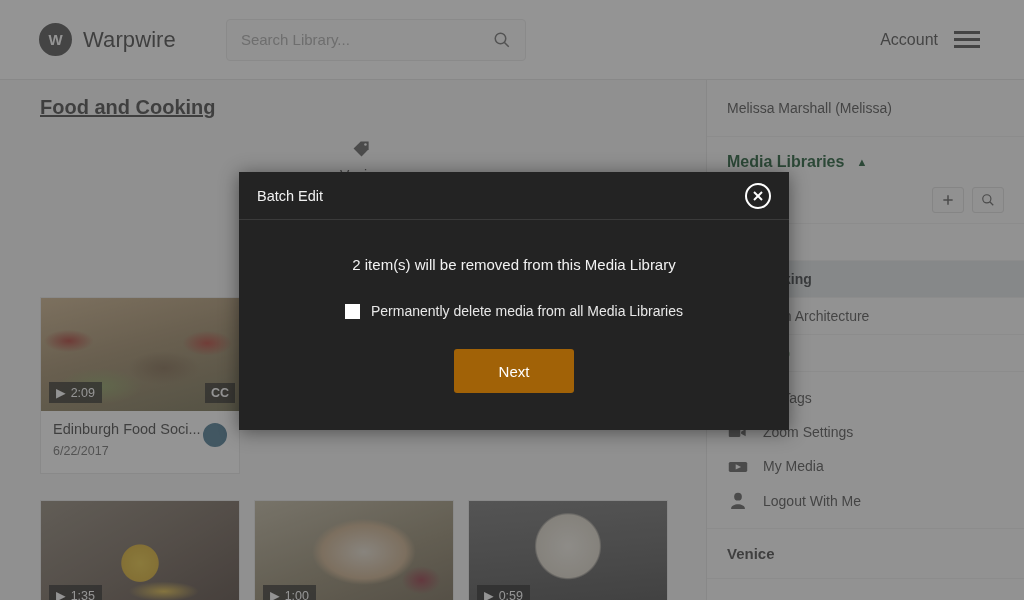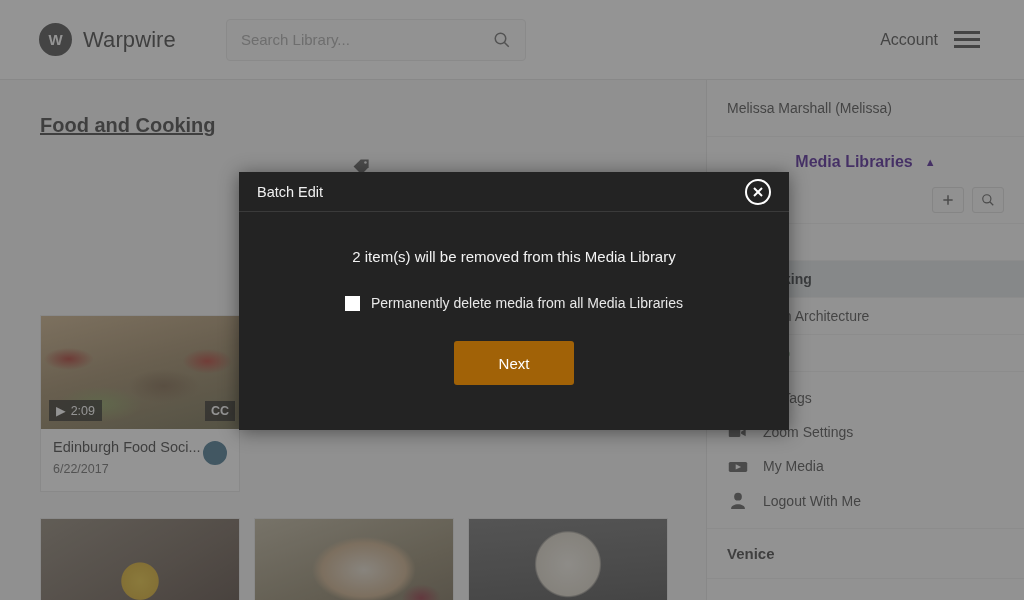--- a/index.html
+++ b/index.html
@@ -40,21 +40,21 @@
   .hdr-right {
     margin-left: auto; display: flex; align-items: center; gap: 16px; padding-right: 20px;
   }
   .acct-label { font-size: 16px; color: #4a4a4a; }
   .hamburger { display: flex; flex-direction: column; gap: 4px; cursor: pointer; }
   .hamburger i { display: block; width: 26px; height: 3px; background: #4a4a4a; }
 
   
   .main { position: absolute; top: 80px; left: 0; right: 318px; bottom: 0; padding: 0 24px; }
   .lib-title {
-    margin: 34px 0 0 16px; font-size: 20px; font-weight: bold; color: #3f3f3f;
+    margin: 16px 0 0 16px; font-size: 20px; font-weight: bold; color: #3f3f3f;
     text-decoration: underline; display: inline-block;
   }
   .tagrow { display: flex; align-items: center; gap: 9px; margin: 20px 0 0 16px; flex-direction: column; }
   .tag-link { font-size: 14px; color: #444; text-decoration: underline; }
 
   .toolbar { position: absolute; top: 98px; left: 450px; display: flex; gap: 9px; }
   .tbtn {
     width: 46px; height: 35px; border: 1px solid #dcdcdc; border-radius: 4px;
     background: #f7f7f7; display: flex; align-items: center; justify-content: center;
     cursor: pointer; color: #555;
@@ -111,21 +111,21 @@
       linear-gradient(175deg, #6e6e6e 0%, #565656 55%, #3f3f3f 100%); }
 
   
   .sidebar {
     position: absolute; top: 80px; right: 0; width: 318px; bottom: 0;
     background: #fbfbfb; border-left: 1px solid #e3e3e3;
   }
   .sb-user { padding: 20px 20px; font-size: 14px; color: #4a4a4a; border-bottom: 1px solid #ececec; }
   .sb-head {
     display: flex; align-items: center; gap: 12px;
-    padding: 16px 20px 10px; font-size: 16px; font-weight: bold; color: #4c1d95; justify-content: center;
+    padding: 16px 20px 10px; font-size: 16px; font-weight: bold; color: #14532d;
   }
   .sb-allrow {
     display: flex; align-items: center; padding: 6px 20px 10px;
     border-bottom: 1px solid #ececec;
   }
   .sb-all { font-size: 14px; color: #4a4a4a; }
   .sb-actions { margin-left: auto; display: flex; gap: 8px; }
   .sq {
     width: 32px; height: 26px; border: 1px solid #dcdcdc; border-radius: 3px;
     background: #f7f7f7; display: flex; align-items: center; justify-content: center;
@@ -149,21 +149,21 @@
     cursor: pointer;
   }
 
   
   .dim { position: absolute; inset: 0; background: rgba(64,64,64,.56); }
   .modal {
     position: absolute; left: 239px; top: 172px; width: 550px; height: 258px;
     background: #232323; color: #ffffff; box-shadow: 0 2px 18px rgba(0,0,0,.45);
   }
   .modal-hd {
-    height: 40px; display: flex; align-items: center; padding: 0 18px;
+    height: 48px; display: flex; align-items: center; padding: 0 18px;
     border-bottom: 1px solid #3a3a3a;
   }
   .modal-title { font-size: 14.5px; color: #f0f0f0; }
   .close-btn {
     margin-left: auto; width: 26px; height: 26px; border-radius: 50%;
     border: 2px solid #ffffff; display: flex; align-items: center; justify-content: center;
     cursor: pointer;
   }
   .modal-bd { padding: 36px 30px 0; text-align: center; }
   .modal-msg { font-size: 15px; color: #f2f2f2; }

